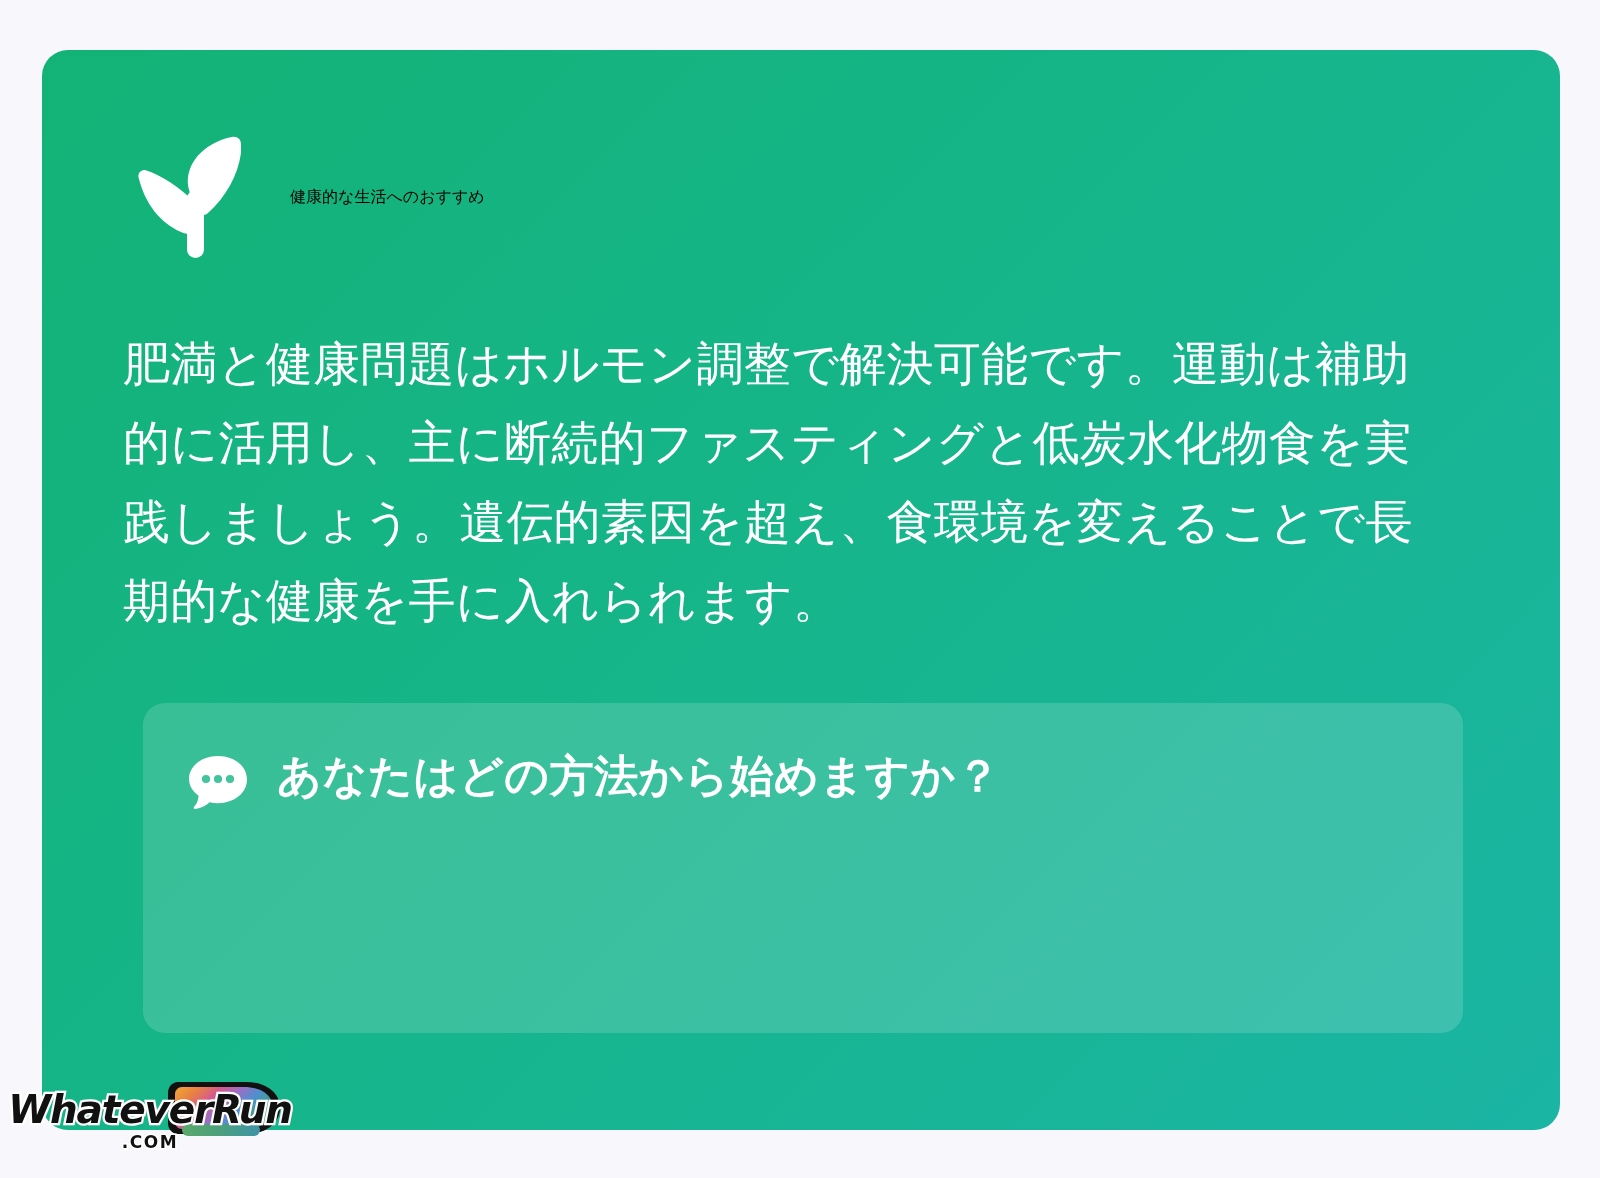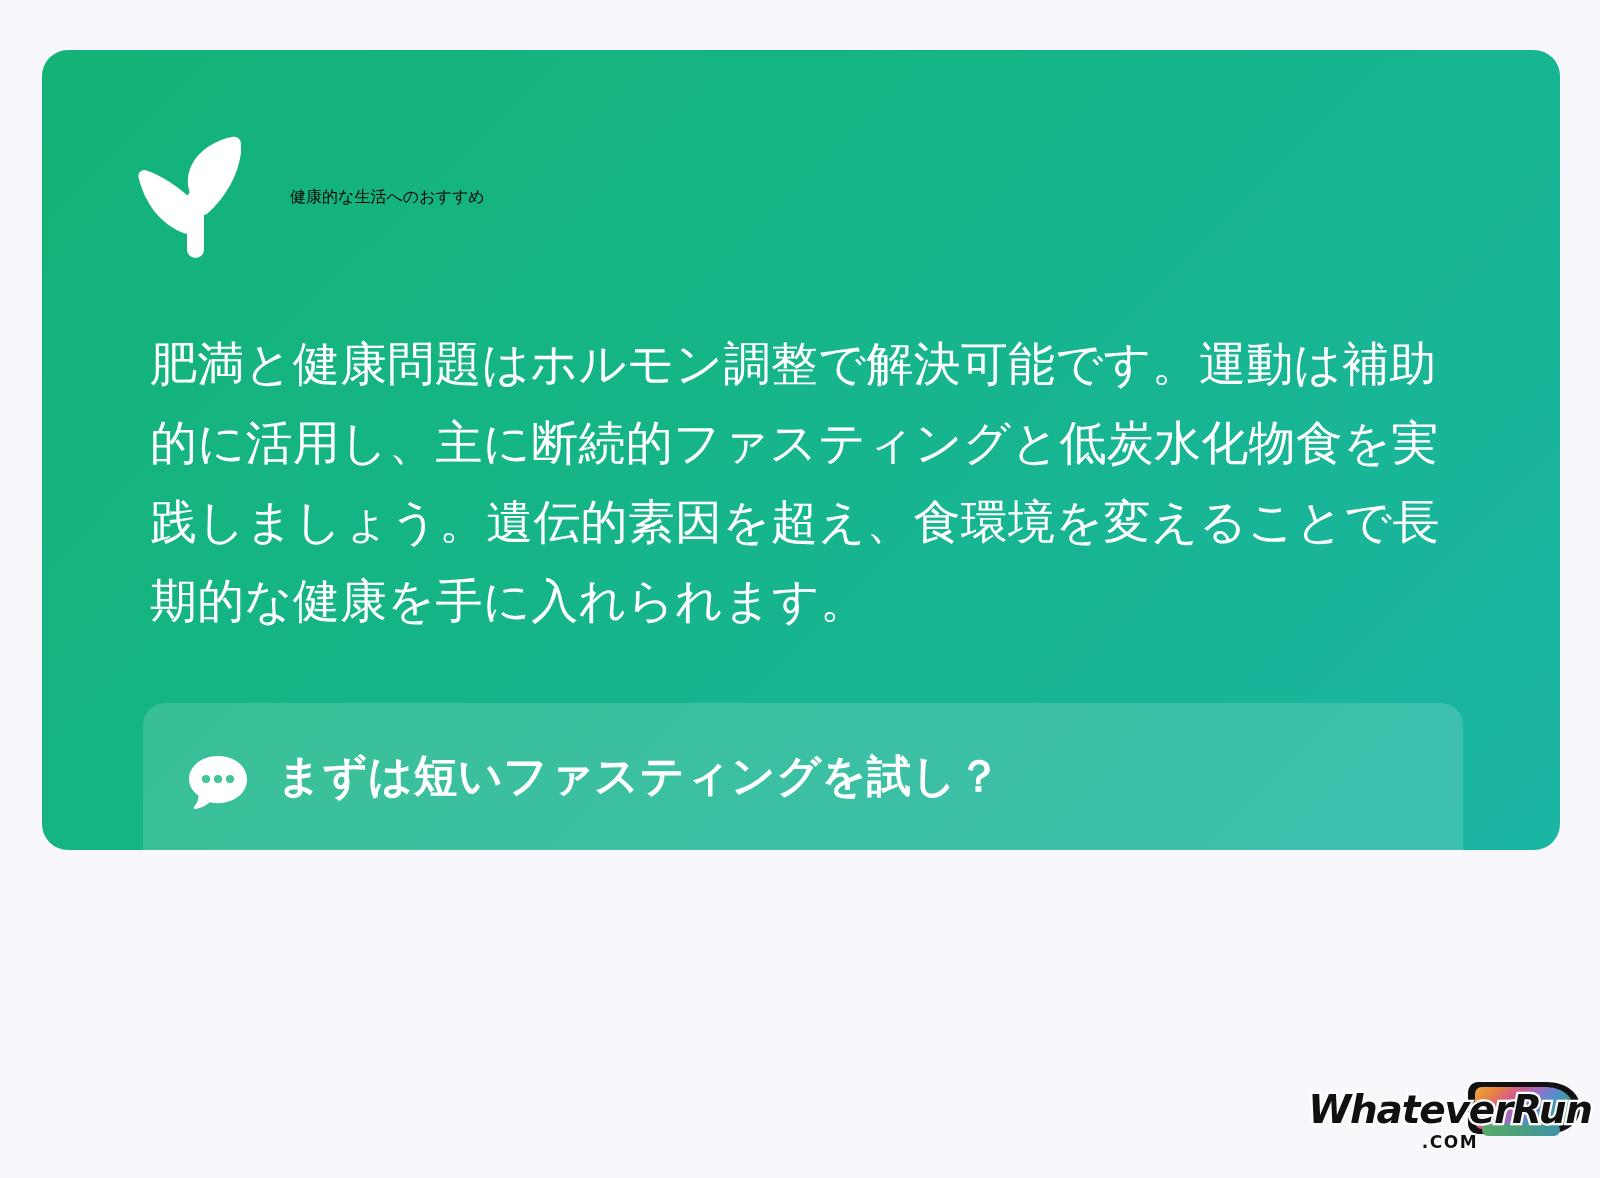--- a/index.html
+++ b/index.html
@@ -15,21 +15,21 @@
     position: relative;
     overflow: hidden;
   }
 
   
   #card {
     position: absolute;
     left: 42px;
     top: 50px;
     width: 1518px;
-    height: 800px;
+    height: 1080px;
     border-radius: 26px;
     background: linear-gradient(135deg, #13b276 0%, #16b589 45%, #1bb5a4 100%);
     overflow: hidden;
   }
 
   
   #header {
     position: absolute;
     left: 96px;
     top: 85px;
@@ -41,21 +41,21 @@
   #seedling-icon {
     width: 110px;
     height: 125px;
     flex: 0 0 auto;
     display: block;
   }
 
   
   #body-paragraph {
     position: absolute;
-    left: 108px;
+    left: 81px;
     top: 275px;
     width: 1330px;
     color: #ffffff;
     font-size: 47px;
     line-height: 1.68;
     font-weight: 400;
     letter-spacing: 0.005em;
   }
 
   
@@ -103,21 +103,21 @@
     opacity: 0.97;
   }
 
   
   #watermark {
     position: absolute;
     left: 0;
     right: 0;
     bottom: 22px;
     display: flex;
-    justify-content: flex-end;
+    justify-content: flex-start;
     align-items: center;
     pointer-events: none;
   }
 
   #watermark-logo {
     width: 300px;
     height: 88px;
     display: block;
   }
 </style>
@@ -146,21 +146,21 @@
     <div id="question-row">
       <svg id="chat-bubble-icon" viewBox="0 0 62 56" xmlns="http://www.w3.org/2000/svg">
         <path d="M31 2 C14.5 2 2 12.2 2 24.8 C2 31.6 5.7 37.7 11.6 41.8
                  C11.4 46.4 9.6 50.2 7.2 52.6 C6.2 53.6 6.9 55.2 8.3 55
                  C14.4 54.2 19.3 51.6 22.6 48.3 C25.3 48.9 28.1 49.2 31 49.2
                  C47.5 49.2 60 39 60 25.6 C60 12.2 47.5 2 31 2 Z" fill="#ffffff"></path>
         <circle cx="19" cy="25" r="4.1" fill="#43c49c"></circle>
         <circle cx="31" cy="25" r="4.1" fill="#43c49c"></circle>
         <circle cx="43" cy="25" r="4.1" fill="#43c49c"></circle>
       </svg>
-      <div id="question-title">まずは短いファスティングを試し？</div>
+      <div id="question-title">あなたはどの方法から始めますか？</div>
     </div>
   </div>
 
 </div>
 
 <div id="watermark">
   <svg id="watermark-logo" viewBox="0 0 300 88" xmlns="http://www.w3.org/2000/svg">
     <defs>
       <linearGradient id="rainbow" x1="0" y1="0" x2="1" y2="0.45">
         <stop offset="0%" stop-color="#f0a93c"></stop>

